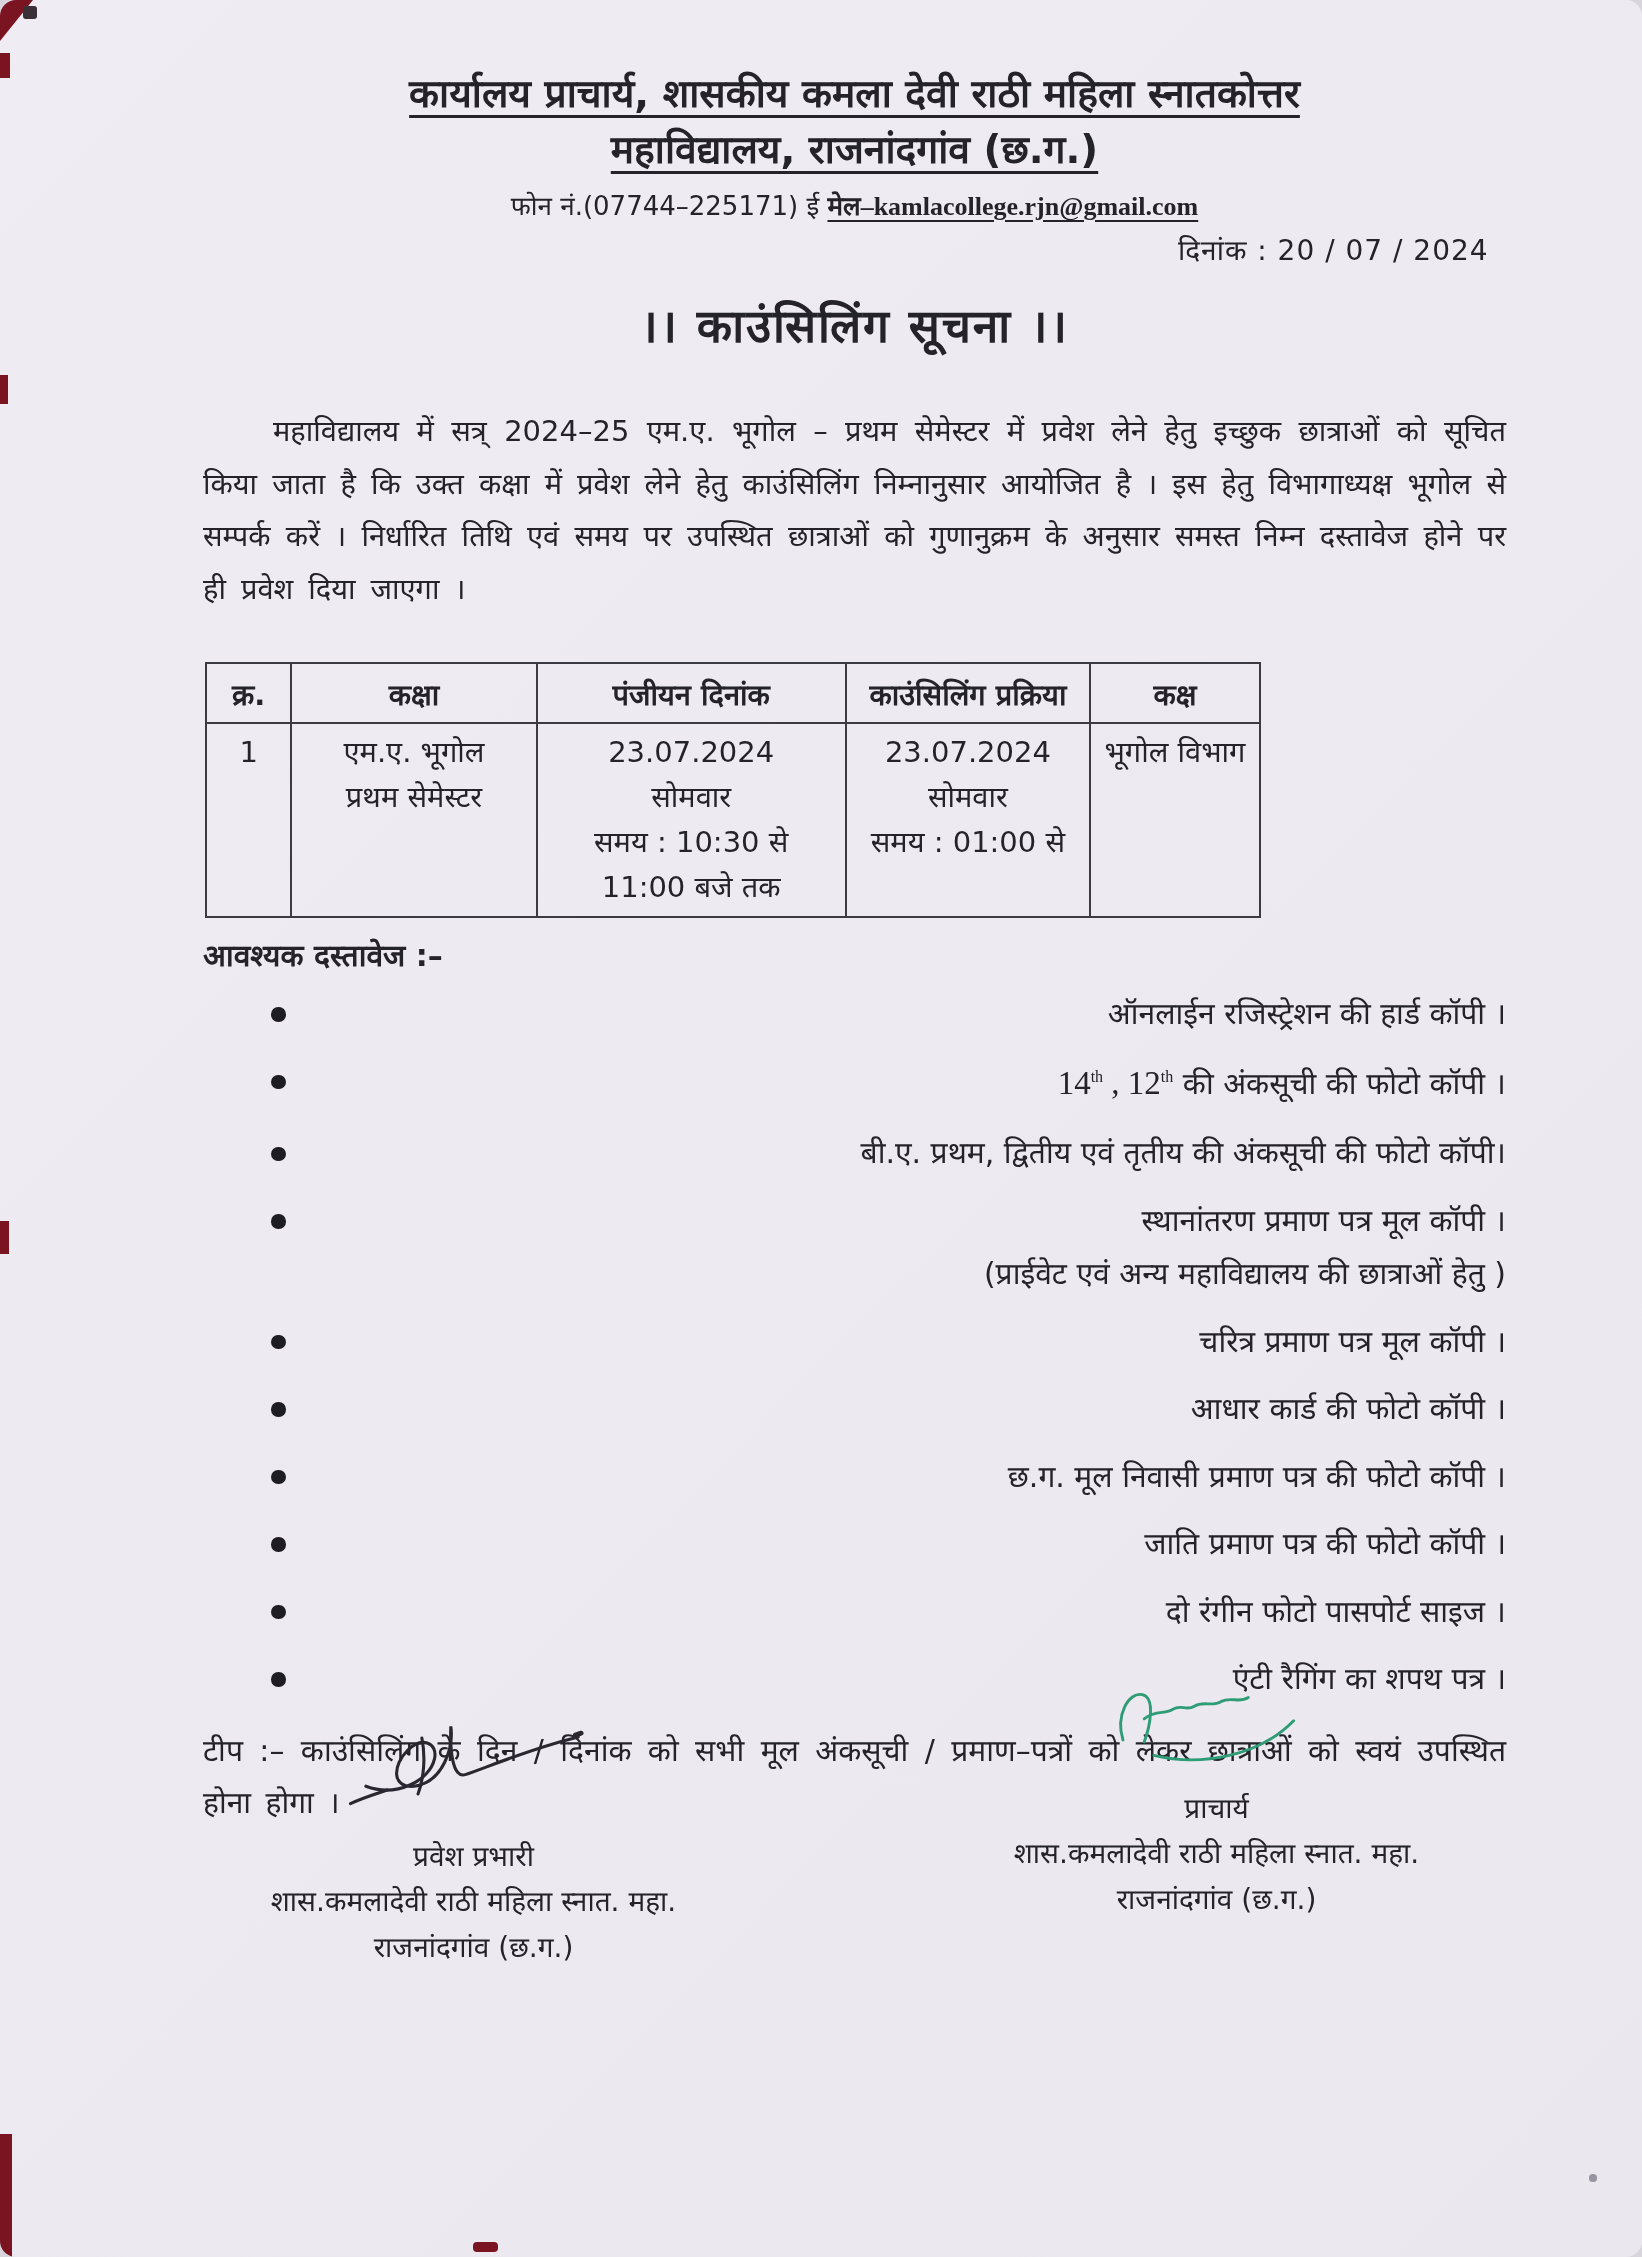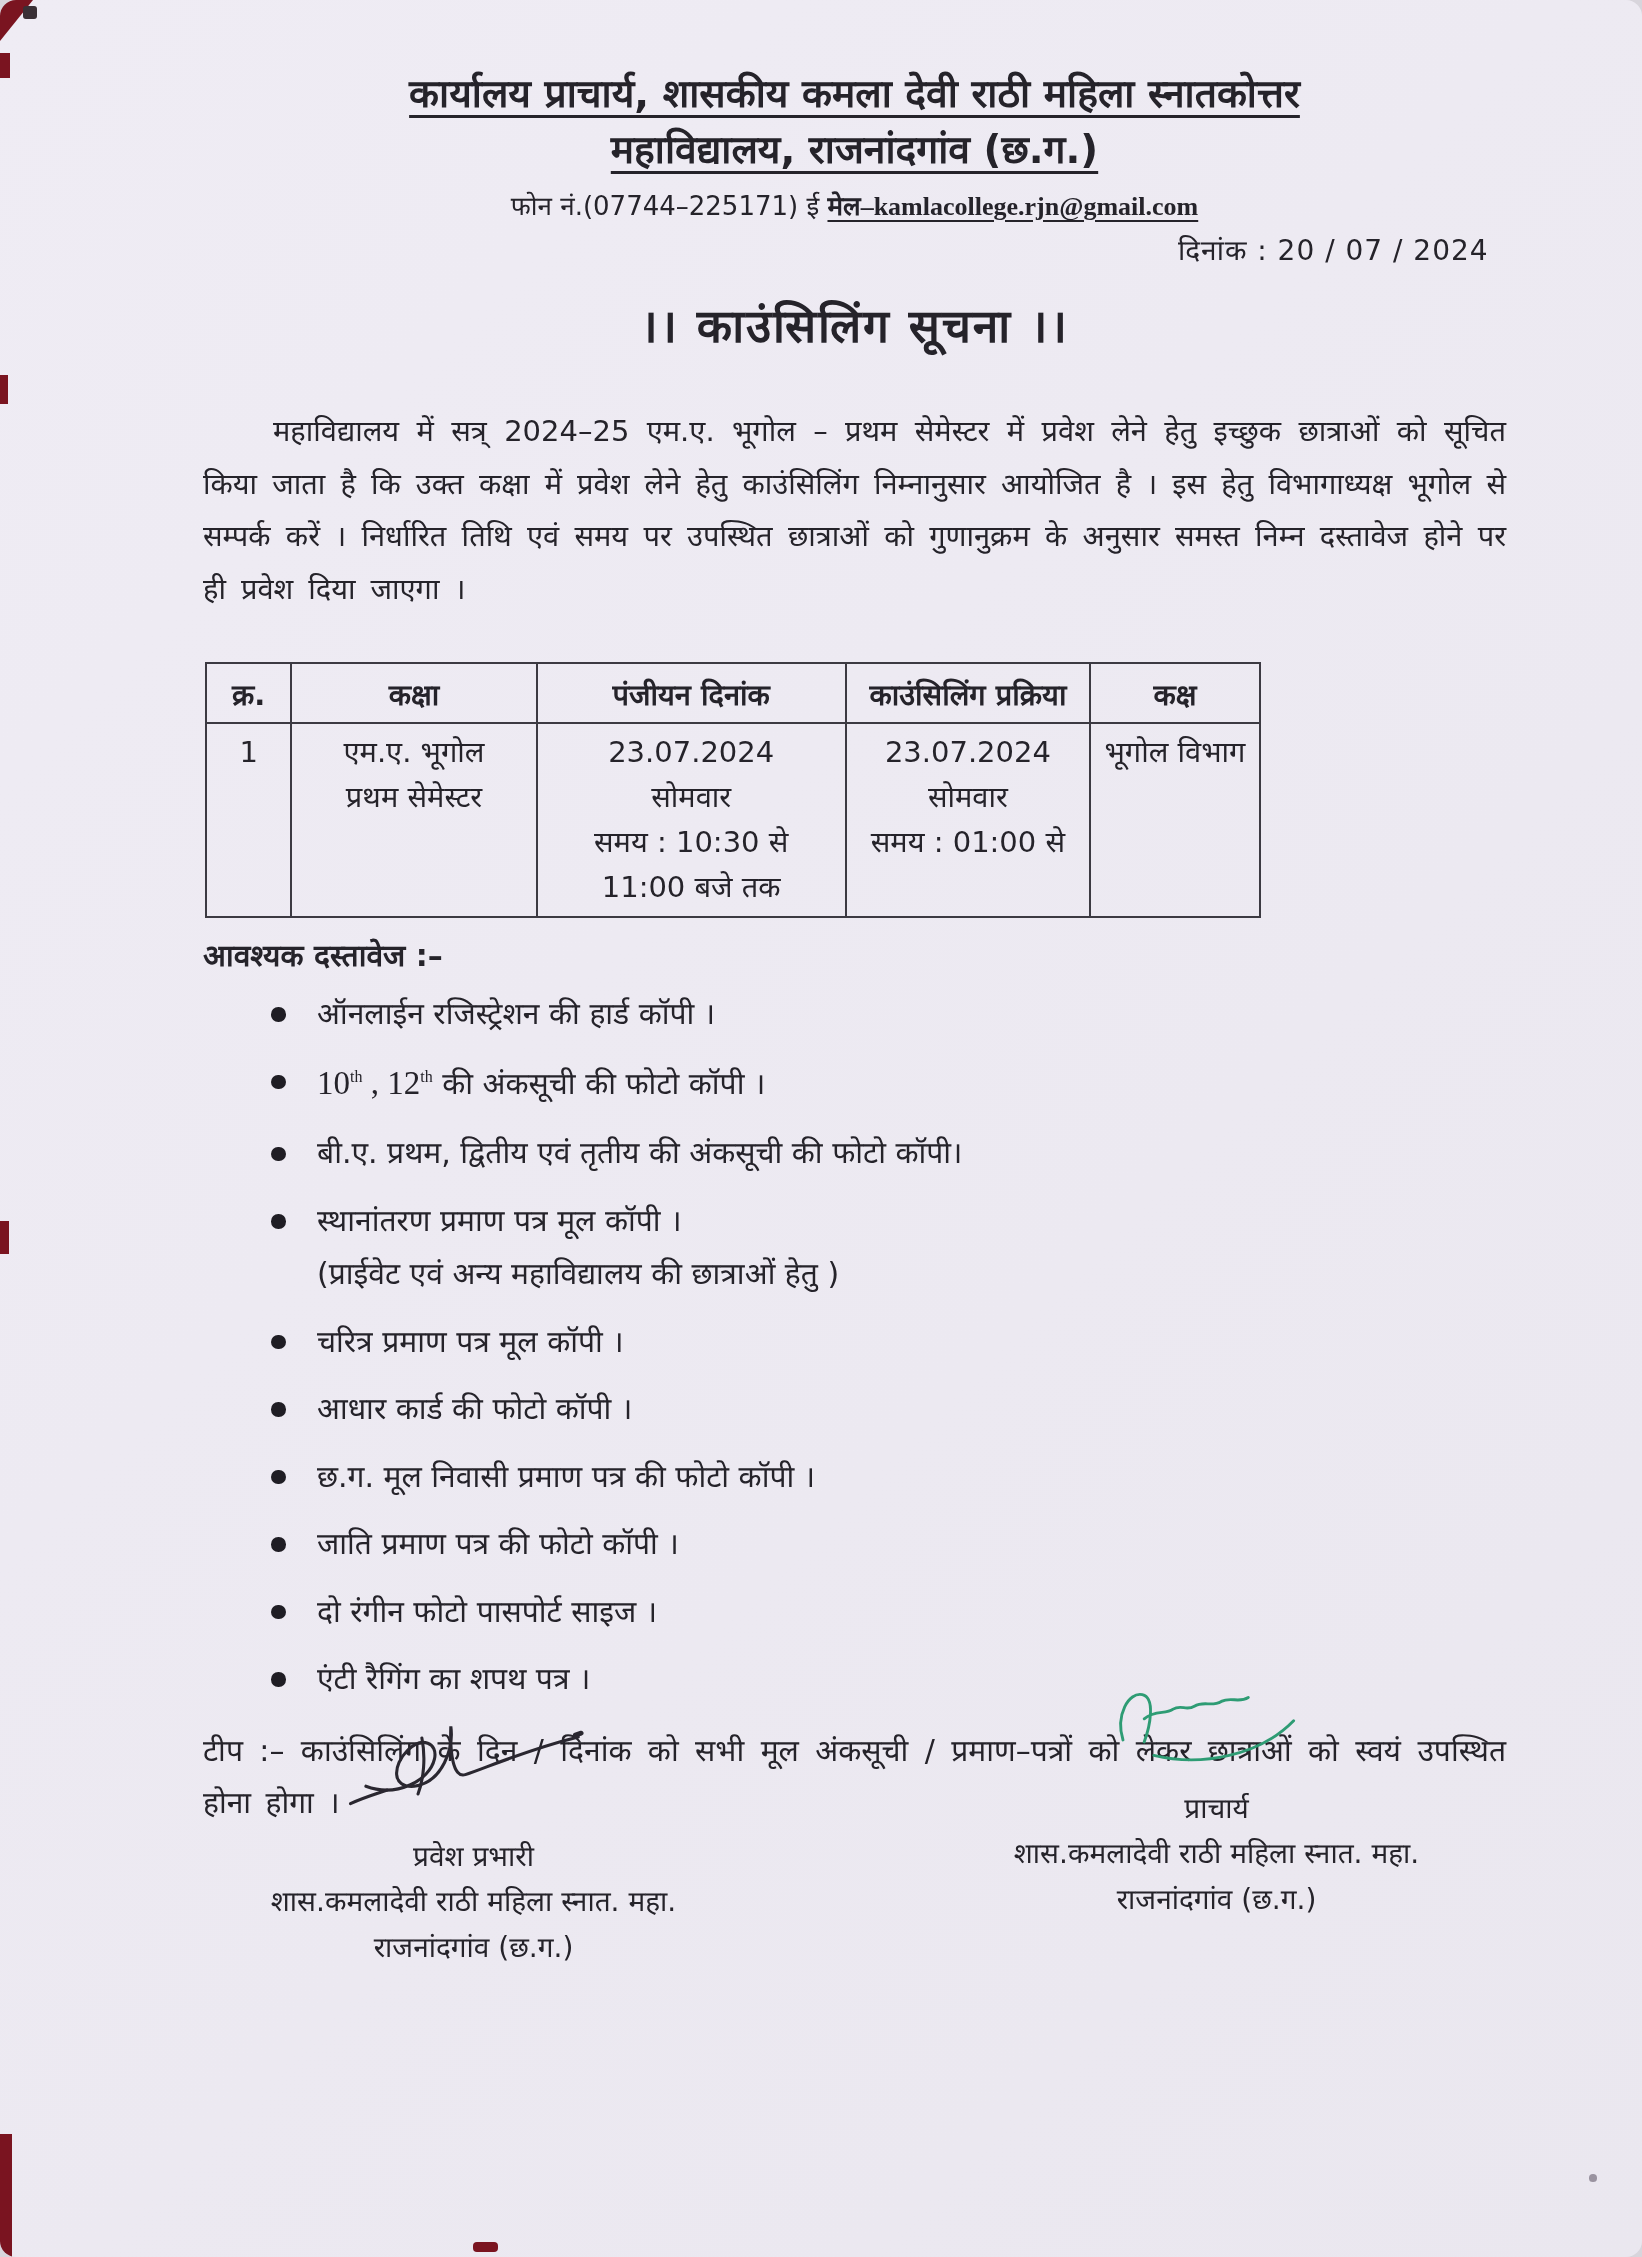--- a/index.html
+++ b/index.html
@@ -64,21 +64,21 @@
   table.sched th{font-weight:600;padding:9.7px 7.7px;}
   .col-sno{width:89px;}
   .col-class{width:319px;}
   .col-reg{width:367px;}
   .col-coun{width:263px;}
   .col-room{width:203px;}
   td .cl{line-height:1.55;}
   td.room-cell{text-align:center;padding-top:9.7px;}
 
   .docs-head{font-size:30px;font-weight:bold;margin-top:16px;}
-  ul.docs{list-style:none;margin:17.4px 0 0 0;padding:0 0 0 114px;}
+  ul.docs{list-style:none;margin:17.4px 0 0 0;padding:0 0 0 114px;text-align:right;}
   ul.docs li{
     position:relative;
     font-size:30px;
     line-height:1.45;
     margin-bottom:24px;
   }
   ul.docs li .bullet{
     position:absolute;left:-46px;top:15.4px;
     width:14.5px;height:14.5px;border-radius:50%;
     background:#1f1d24;
@@ -170,21 +170,21 @@
             <div class="cl">भूगोल विभाग</div>
           </td>
         </tr>
       </tbody>
     </table>
 
     <div class="docs-head">आवश्यक दस्तावेज :–</div>
 
     <ul class="docs">
       <li><span class="bullet"></span><span>ऑनलाईन रजिस्ट्रेशन की हार्ड कॉपी ।</span></li>
-      <li><span class="bullet"></span><span class="latin-num"><span>10</span><sup>th</sup><span> , 12</span><sup>th</sup></span><span> की अंकसूची की फोटो कॉपी ।</span></li>
+      <li><span class="bullet"></span><span class="latin-num"><span>14</span><sup>th</sup><span> , 12</span><sup>th</sup></span><span> की अंकसूची की फोटो कॉपी ।</span></li>
       <li><span class="bullet"></span><span>बी.ए. प्रथम, द्वितीय एवं तृतीय की अंकसूची की फोटो कॉपी।</span></li>
       <li><span class="bullet"></span><span>स्थानांतरण प्रमाण पत्र मूल कॉपी ।</span><span class="sub">(प्राईवेट एवं अन्य महाविद्यालय की छात्राओं हेतु )</span></li>
       <li><span class="bullet"></span><span>चरित्र प्रमाण पत्र मूल कॉपी ।</span></li>
       <li><span class="bullet"></span><span>आधार कार्ड की फोटो कॉपी ।</span></li>
       <li><span class="bullet"></span><span>छ.ग. मूल निवासी प्रमाण पत्र की फोटो कॉपी ।</span></li>
       <li><span class="bullet"></span><span>जाति प्रमाण पत्र की फोटो कॉपी ।</span></li>
       <li><span class="bullet"></span><span>दो रंगीन फोटो पासपोर्ट साइज ।</span></li>
       <li><span class="bullet"></span><span>एंटी रैगिंग का शपथ पत्र ।</span></li>
     </ul>
 

